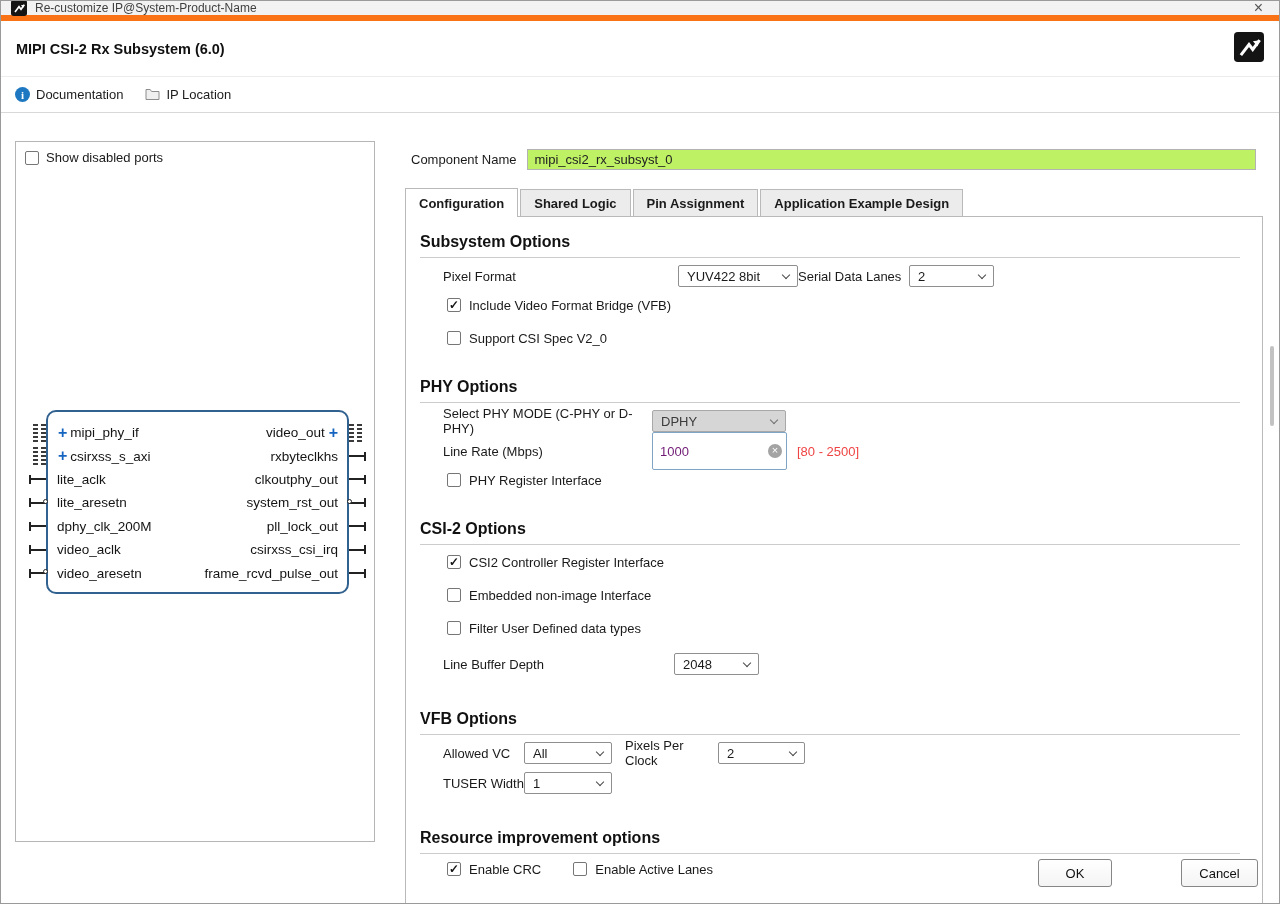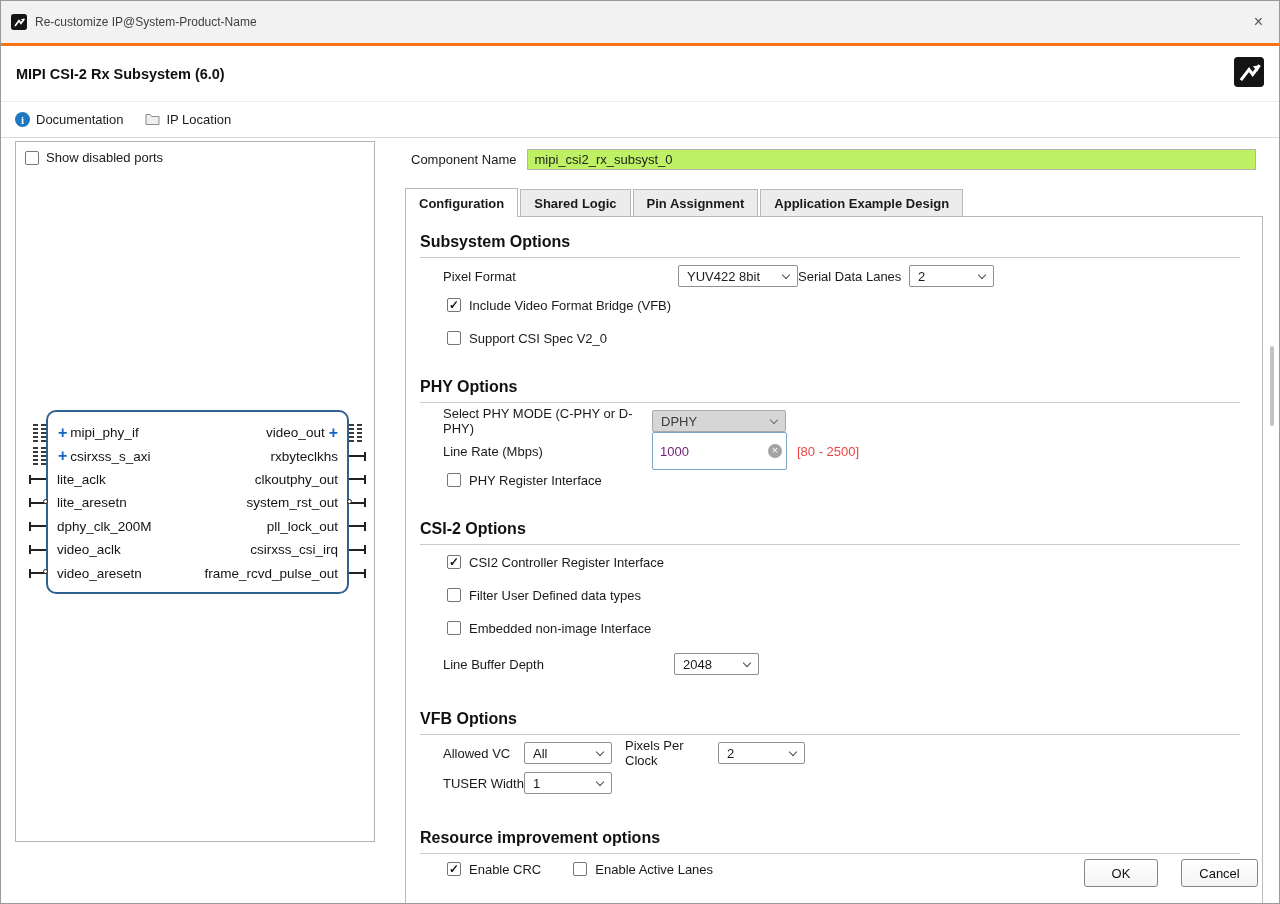--- a/index.html
+++ b/index.html
@@ -1,20 +1,20 @@
 <!DOCTYPE html>
 <html><head>
 <meta charset="utf-8">
 <style>
   html,body{margin:0;padding:0;background:#ffffff;font-family:"Liberation Sans",sans-serif;}
   *{box-sizing:border-box;}
   .window{position:relative;width:1280px;height:904px;border:1px solid #9a9a9a;background:#fff;overflow:hidden;}
 
   
-  .titlebar{height:45px;background:#f2f2f2;border-bottom:3px solid #f97316;display:flex;align-items:center;padding:0 10px;}
+  .titlebar{height:20px;background:#f2f2f2;border-bottom:6px solid #f97316;display:flex;align-items:center;padding:0 10px;}
   .app-icon svg{display:block;}
   .titlebar .title{font-size:12px;color:#3f3f3f;margin-left:8px;}
   .close-btn{margin-left:auto;font-size:16px;color:#555;padding:0 6px;cursor:pointer;line-height:1;}
 
   
   .header{height:56px;display:flex;align-items:center;padding:0 15px;border-bottom:1px solid #ededed;background:#fff;}
   .header-title{font-size:14.5px;font-weight:bold;color:#101010;}
   .vendor-logo{margin-left:auto;}
 
   
@@ -84,21 +84,21 @@
   .dd.disabled .chev{border-color:#6e6e6e;}
 
   
   .input-wrap{position:relative;display:inline-flex;flex:none;}
   .text-input{width:100%;height:38px;border:1px solid #7fa4c4;border-radius:2px;font-size:13px;padding:0 22px 0 7px;color:#701a75;font-family:inherit;outline:none;}
   .clear-icon{position:absolute;right:5px;top:50%;transform:translateY(-50%);width:14px;height:14px;border-radius:50%;background:#a3a3a3;color:#fff;font-size:11px;line-height:13px;text-align:center;cursor:pointer;}
   .range-hint{margin-left:10px;color:#ef4444;font-size:13px;}
 
   
   .btn{position:absolute;height:28px;border:1px solid #868686;border-radius:3px;background:linear-gradient(#ffffff,#f4f4f4);font-size:13px;color:#111;font-family:inherit;cursor:pointer;}
-  #ok-btn{left:1083px;top:858px;width:74px;}
+  #ok-btn{left:1037px;top:858px;width:74px;}
   #cancel-btn{left:1180px;top:858px;width:77px;}
 
   .scroll-thumb{position:absolute;left:1269px;top:345px;width:4px;height:80px;background:#c2c2c2;border-radius:2px;}
 </style>
 </head>
 <body>
 
 <div class="window">
 
   <div class="titlebar">
@@ -297,25 +297,25 @@
       </div>
 
       <div class="section-title mt24">CSI-2 Options</div>
       <div class="rule"></div>
       <div class="cbrow">
         <span class="cb checked"></span>
         <span>CSI2 Controller Register Interface</span>
       </div>
       <div class="cbrow">
         <span class="cb"></span>
+        <span>Embedded non-image Interface</span>
+      </div>
+      <div class="cbrow">
+        <span class="cb"></span>
         <span>Filter User Defined data types</span>
-      </div>
-      <div class="cbrow">
-        <span class="cb"></span>
-        <span>Embedded non-image Interface</span>
       </div>
       <div class="frow mt8">
         <span class="flabel" style="width:231px">Line Buffer Depth</span>
         <span class="dd" style="width:85px">
           <span>2048</span>
           <span class="chev"></span>
         </span>
       </div>
 
       <div class="section-title mt20">VFB Options</div>

